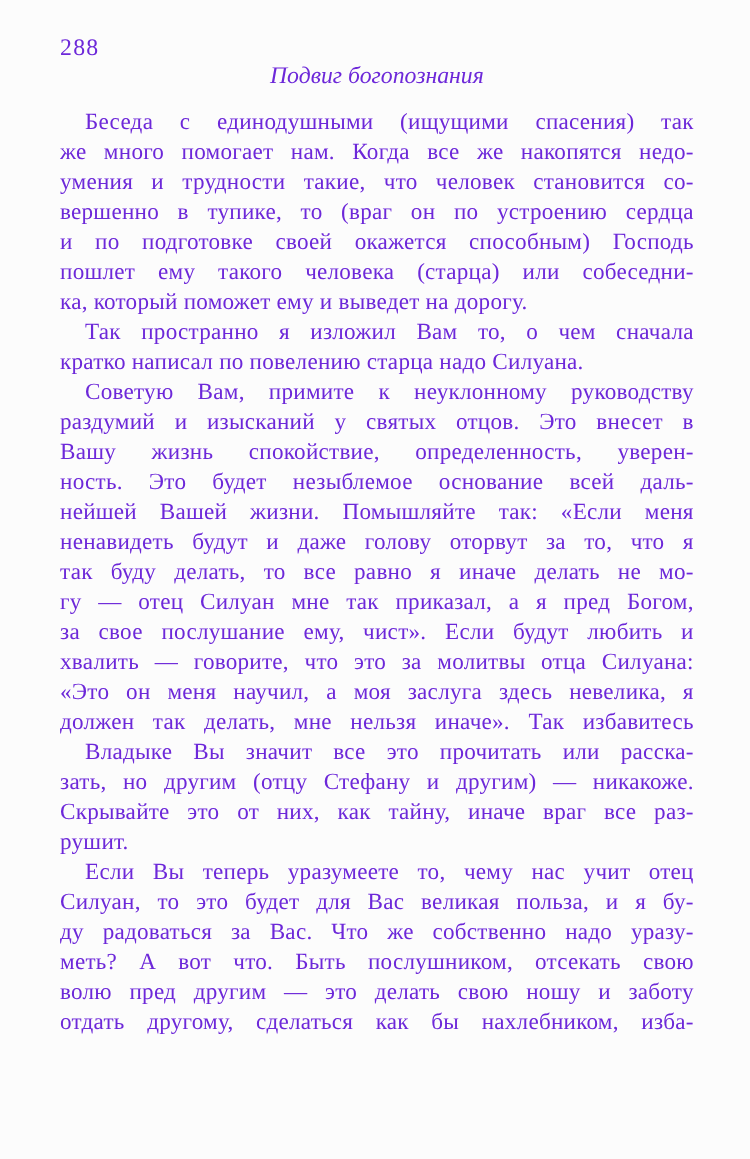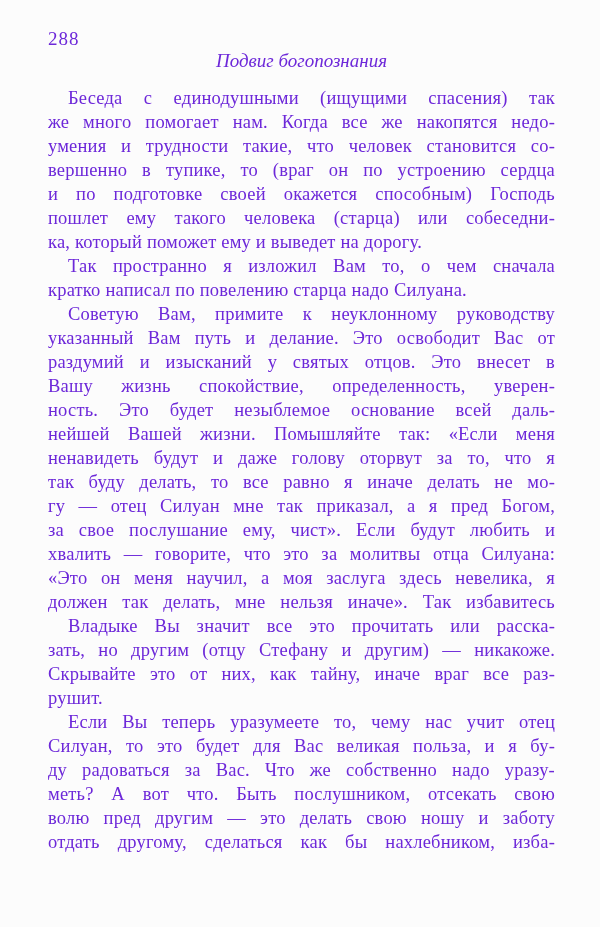--- a/index.html
+++ b/index.html
@@ -82,21 +82,20 @@
         <div class="line">и по подготовке своей окажется способным) Господь</div>
         <div class="line">пошлет ему такого человека (старца) или собеседни-</div>
         <div class="line last">ка, который поможет ему и выведет на дорогу.</div>
       </div>
       <div class="paragraph">
         <div class="line first">Так пространно я изложил Вам то, о чем сначала</div>
         <div class="line last">кратко написал по повелению старца надо Силуана.</div>
       </div>
       <div class="paragraph">
         <div class="line first">Советую Вам, примите к неуклонному руководству</div>
-        <div class="line">указанный Вам путь и делание. Это освободит Вас от</div>
         <div class="line">раздумий и изысканий у святых отцов. Это внесет в</div>
         <div class="line">Вашу жизнь спокойствие, определенность, уверен-</div>
         <div class="line">ность. Это будет незыблемое основание всей даль-</div>
         <div class="line">нейшей Вашей жизни. Помышляйте так: «Если меня</div>
         <div class="line">ненавидеть будут и даже голову оторвут за то, что я</div>
         <div class="line">так буду делать, то все равно я иначе делать не мо-</div>
         <div class="line">гу — отец Силуан мне так приказал, а я пред Богом,</div>
         <div class="line">за свое послушание ему, чист». Если будут любить и</div>
         <div class="line">хвалить — говорите, что это за молитвы отца Силуана:</div>
         <div class="line">«Это он меня научил, а моя заслуга здесь невелика, я</div>

